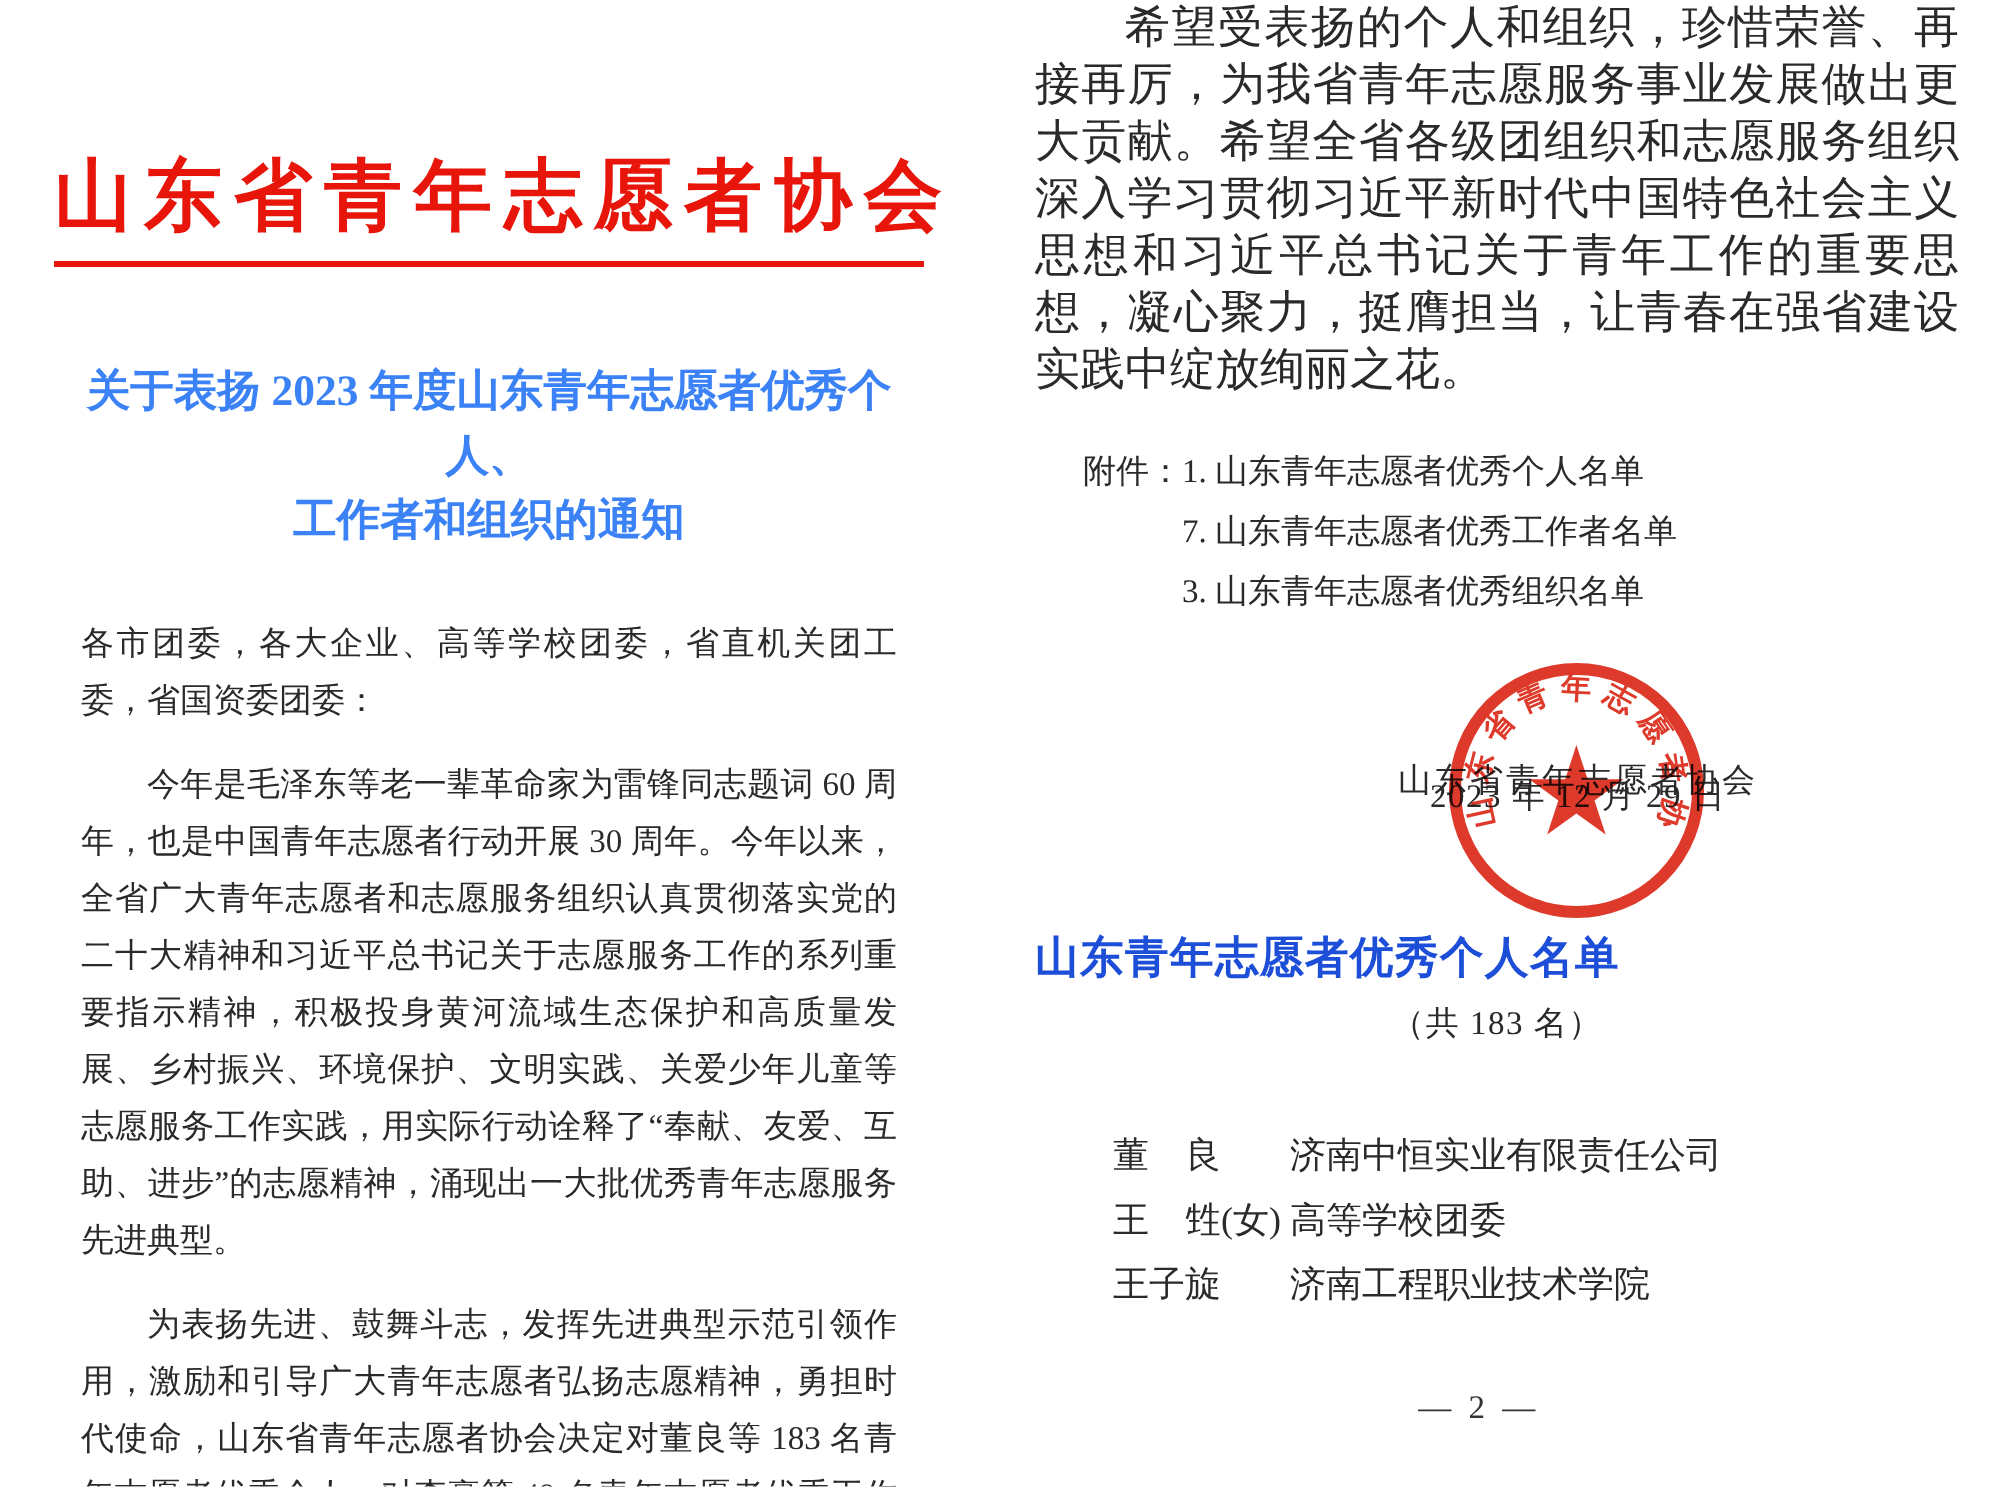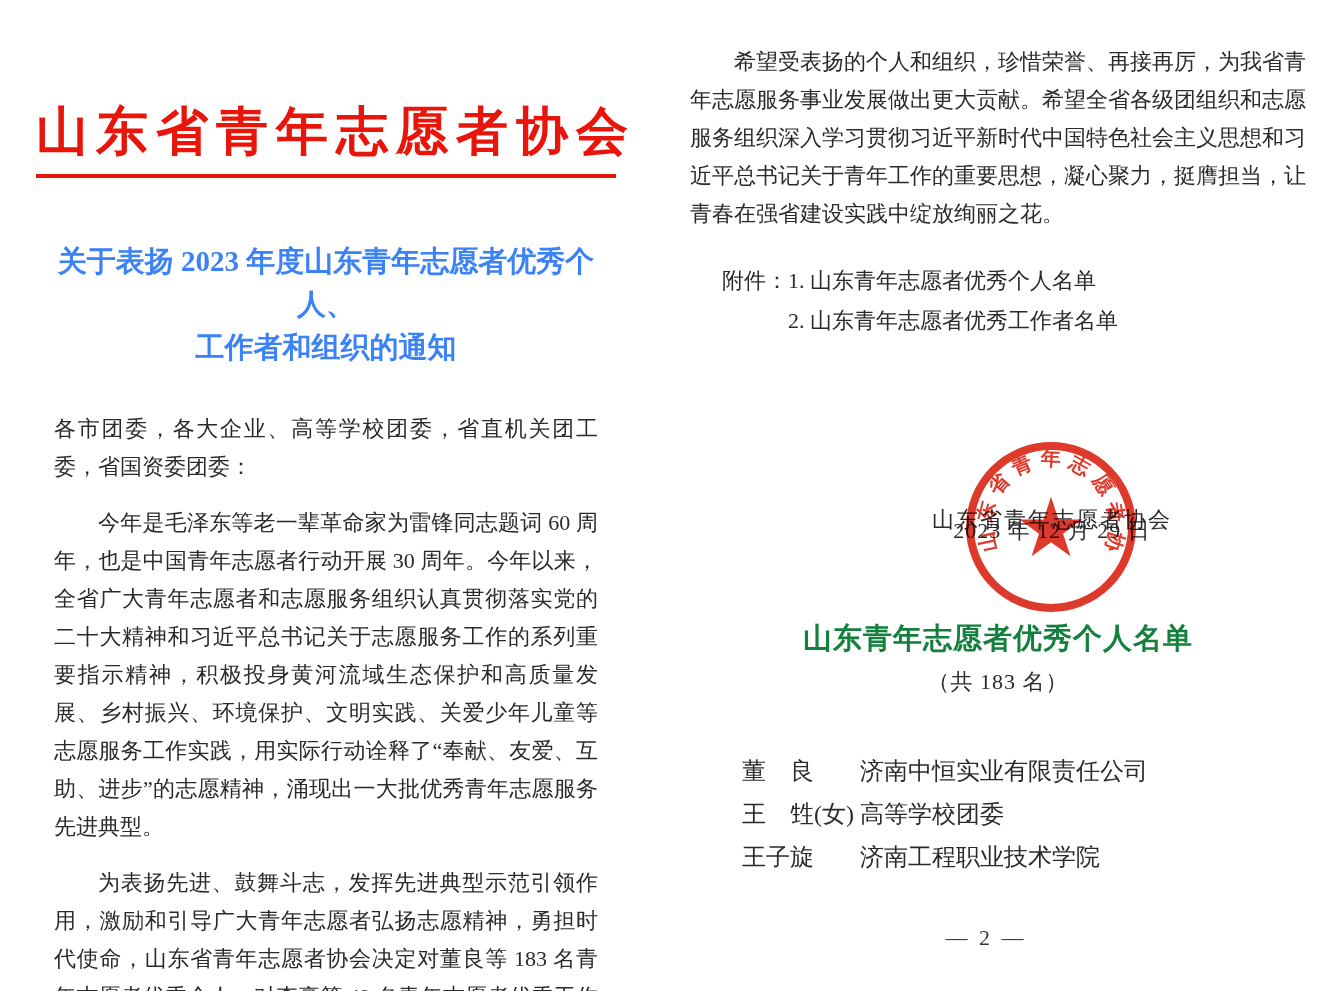--- a/index.html
+++ b/index.html
@@ -22,42 +22,42 @@
   .doc-title{
     margin-top:62px;text-align:center;font-weight:bold;color:#3b82f6;
     font-size:29px;line-height:43px;
   }
 
   
   .body-text{margin-top:41px;font-size:22px;line-height:38px;text-align:justify;}
   .body-text p{margin:18px;}
   .indent{text-indent:2em;}
 
-  .pr-body{margin-top:43px;font-size:22px;line-height:38px;text-align:justify;}
+  .pr-body{font-size:30px;line-height:38px;text-align:justify;}
   .pr-body p{margin:0;}
 
   
   .attach-block{margin-top:28px;padding-left:32px;font-size:22px;line-height:40px;}
   .attach-row{white-space:nowrap;}
   .attach-label{display:inline-block;}
   .attach-cont{padding-left:66px;}
 
   
   .sig-org{position:absolute;top:505px;left:212px;width:300px;text-align:center;
     font-size:22px;letter-spacing:2px;white-space:nowrap;}
   .sig-date{position:absolute;top:516px;left:212px;width:300px;text-align:center;
     font-size:22px;letter-spacing:1px;white-space:nowrap;}
 
   
   .seal{position:absolute;top:436px;left:270px;width:182px;height:182px;
     mix-blend-mode:multiply;opacity:0.93;}
 
   
-  .list-title{position:absolute;top:619px;left:0;width:100%;text-align:center;
-    font-weight:bold;color:#15803d;font-size:29px;letter-spacing:1px;white-space:nowrap;}
+  .list-title{position:absolute;top:619px;left:0;width:100%;text-align:left;
+    font-weight:bold;color:#1d4ed8;font-size:29px;letter-spacing:1px;white-space:nowrap;}
   .list-subtitle{position:absolute;top:667px;left:0;width:100%;text-align:center;
     font-size:22px;letter-spacing:1px;}
   .name-list{position:absolute;top:750px;left:52px;font-size:24px;}
   .name-row{height:43px;line-height:43px;white-space:nowrap;font-family:Liberation Serif, serif;}
   .name-col{display:inline-block;width:112px;}
   .org-col{display:inline-block;}
 
   .page-num{position:absolute;top:925px;left:-12px;width:100%;text-align:center;
     font-size:22px;letter-spacing:3px;color:#333;white-space:nowrap;}
 </style>
@@ -83,21 +83,24 @@
 <div class="page page-right">
   <div class="pr-body">
     <p class="indent">希望受表扬的个人和组织，珍惜荣誉、再接再厉，为我省青年志愿服务事业发展做出更大贡献。希望全省各级团组织和志愿服务组织深入学习贯彻习近平新时代中国特色社会主义思想和习近平总书记关于青年工作的重要思想，凝心聚力，挺膺担当，让青春在强省建设实践中绽放绚丽之花。</p>
   </div>
 
   <div class="attach-block">
     <div class="attach-row">
       <span class="attach-label">附件：</span><span>1. 山东青年志愿者优秀个人名单</span>
     </div>
     <div class="attach-row attach-cont">
-      <span>2. 山东青年志愿者优秀工作者名单</span>
+      <span>7. 山东青年志愿者优秀工作者名单</span>
+    </div>
+    <div class="attach-row attach-cont">
+      <span>3. 山东青年志愿者优秀组织名单</span>
     </div>
   </div>
 
   <div class="sig-org">山东省青年志愿者协会</div>
   <div class="sig-date">2023 年 12 月 29 日</div>
 
   <svg class="seal" viewBox="0 0 182 182">
     <circle cx="91" cy="91" r="81" fill="none" stroke="#dc2b1a" stroke-width="8"></circle>
     <path id="sealArc" fill="none" d="M 38.5 115.3 A 59 59 0 1 1 143.5 115.3"></path>
     <text font-size="20" font-weight="bold" fill="#dc2b1a" letter-spacing="7">

